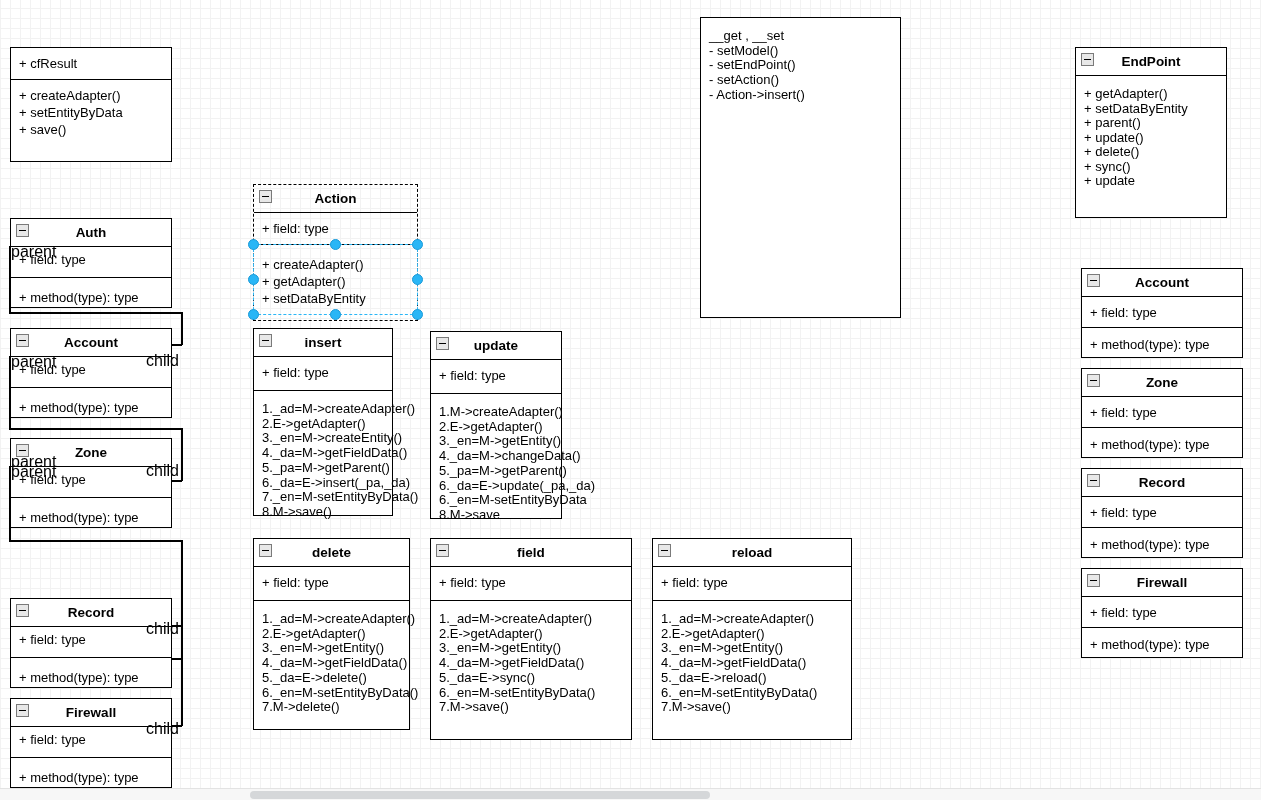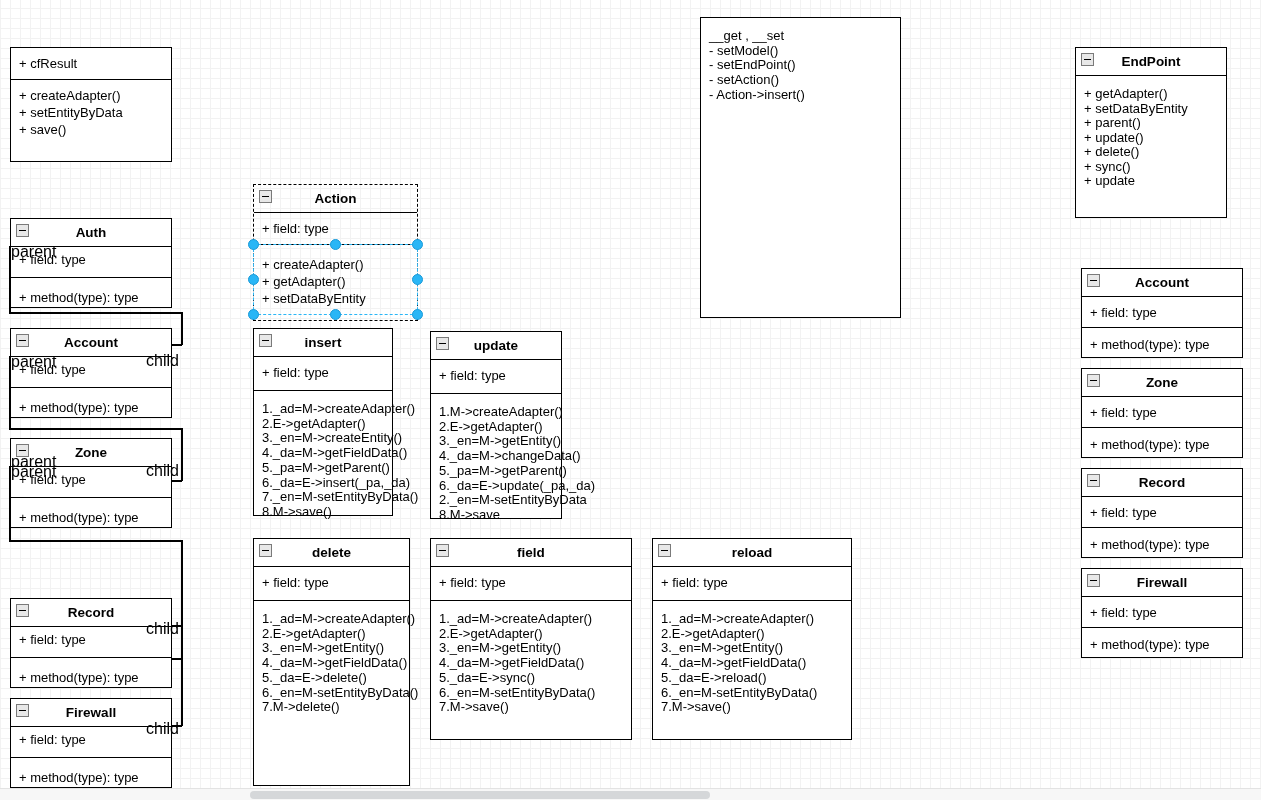--- a/index.html
+++ b/index.html
@@ -281,26 +281,26 @@
     <div class="sect" style="height:34px;">
       <div>+ field: type</div>
     </div>
     <div class="sect pad-top" style="line-height:14.7px;">
       <div>1.M-&gt;createAdapter()</div>
       <div>2.E-&gt;getAdapter()</div>
       <div>3._en=M-&gt;getEntity()</div>
       <div>4._da=M-&gt;changeData()</div>
       <div>5._pa=M-&gt;getParent()</div>
       <div>6._da=E-&gt;update(_pa,_da)</div>
-      <div>2._en=M-setEntityByData</div>
+      <div>6._en=M-setEntityByData</div>
       <div>8.M-&gt;save</div>
     </div>
   </div>
 
-  <div class="uml" style="left:253px;top:538px;width:157px;height:248px;">
+  <div class="uml" style="left:253px;top:538px;width:157px;height:192px;">
     <div class="hdr">
       <span class="collapse"></span>
       <span>delete</span>
     </div>
     <div class="sect" style="height:34px;">
       <div>+ field: type</div>
     </div>
     <div class="sect pad-top" style="line-height:14.7px;">
       <div>1._ad=M-&gt;createAdapter()</div>
       <div>2.E-&gt;getAdapter()</div>

